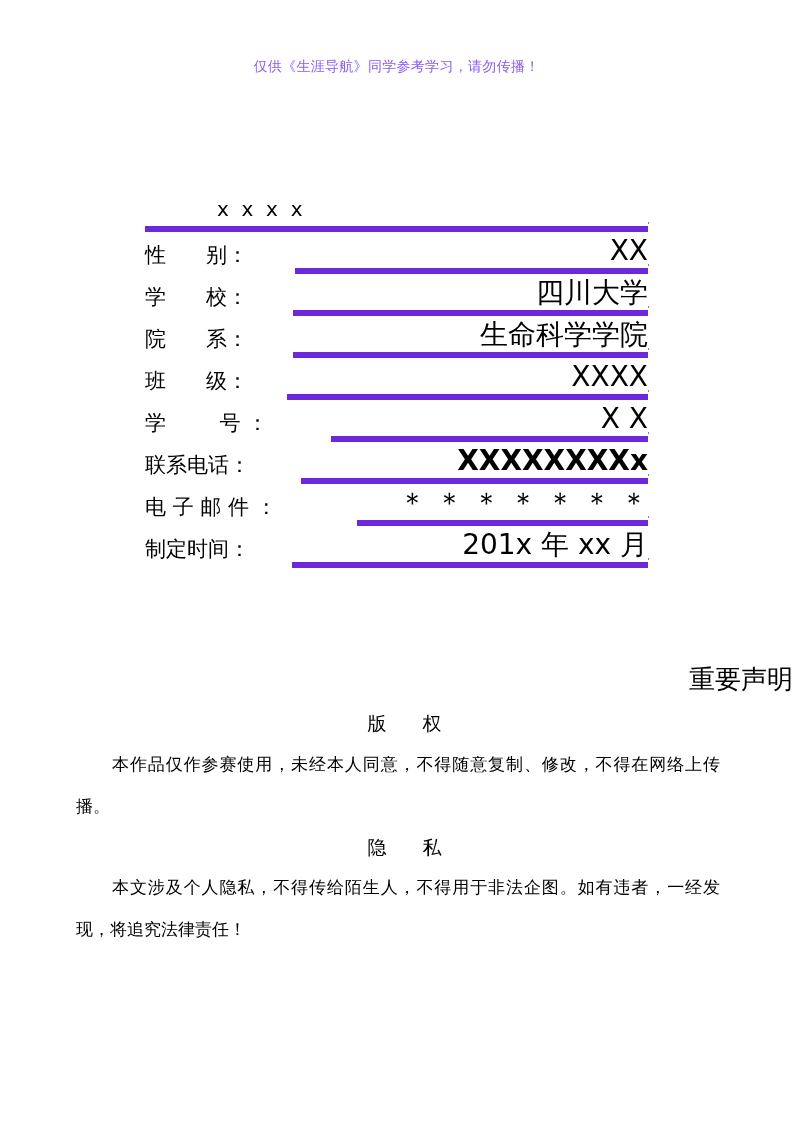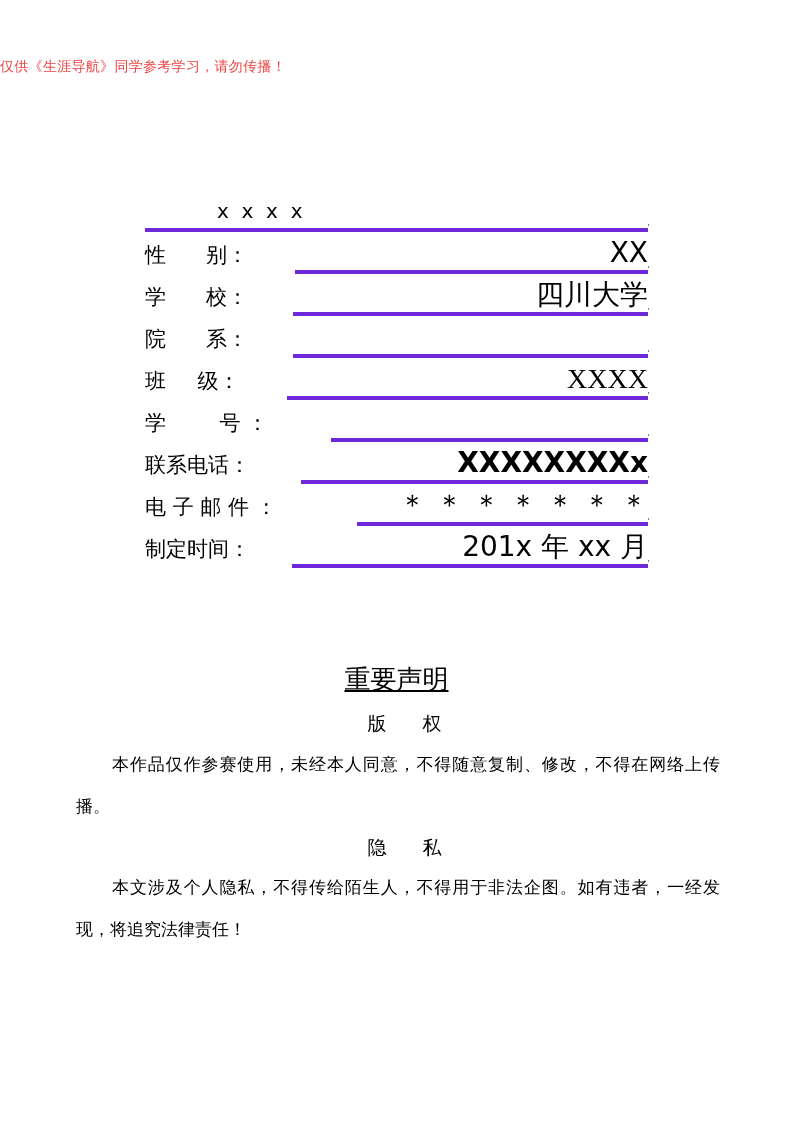--- a/index.html
+++ b/index.html
@@ -13,23 +13,23 @@
       position: relative;
       overflow: hidden;
       font-family: "DejaVu Sans", "Liberation Sans", sans-serif;
       color: #000;
     }
     .watermark {
       position: absolute;
       top: 58px;
       left: 0;
       width: 793px;
-      text-align: left;
+      text-align: center;
       font-size: 14px;
-      color: #ef4444;
+      color: #8b5cf6;
       letter-spacing: 0.3px;
     }
     .form {
       position: absolute;
       left: 145px;
       top: 190px;
       width: 505px;
     }
     .row {
       position: absolute;
@@ -42,21 +42,21 @@
       left: 0;
       bottom: 4px;
       font-size: 21px;
       line-height: 30px;
       white-space: pre;
     }
     .value-line {
       position: absolute;
       right: 2px;
       bottom: 0;
-      border-bottom: 4px solid #6d28d9;
+      border-bottom: 6px solid #6d28d9;
       height: 34px;
       margin-top: 22px;
     }
     .value {
       position: absolute;
       left: 0;
       right: 0;
       bottom: 2px;
       text-align: right;
       font-size: 28px;
@@ -75,23 +75,22 @@
       text-align: left;
       padding-left: 72px;
       font-size: 20px;
       letter-spacing: 0;
     }
     .decl-title {
       position: absolute;
       top: 662px;
       left: 0;
       width: 793px;
-      text-align: center;
+      text-align: right;
       font-size: 26px;
-      text-decoration: underline;
     }
     .section-title {
       position: absolute;
       left: 0;
       width: 793px;
       text-align: center;
       font-size: 19px;
       white-space: pre;
       margin-left: 8px;
     }
@@ -131,35 +130,37 @@
     <span class="label">学      校：</span>
     <div class="value-line" style="left:148px;">
       <span class="value">四川大学</span>
       <span class="dot"></span>
     </div>
   </div>
 
   <div class="row" style="top:126px;">
     <span class="label">院      系：</span>
     <div class="value-line" style="left:148px;">
+      <span class="value">生命科学学院</span>
       <span class="dot"></span>
     </div>
   </div>
 
-  <div class="row" style="top:168px;font-family:Liberation Serif, serif;">
+  <div class="row" style="top:168px;">
     <span class="label">班      级：</span>
     <div class="value-line" style="left:142px;">
       <span class="value">XXXX</span>
       <span class="dot"></span>
     </div>
   </div>
 
   <div class="row" style="top:210px;">
     <span class="label">学        号 ：</span>
     <div class="value-line" style="left:186px;">
+      <span class="value">X X</span>
       <span class="dot"></span>
     </div>
   </div>
 
   <div class="row" style="top:252px;">
     <span class="label">联系电话：</span>
     <div class="value-line" style="left:156px;font-weight:bold;">
       <span class="value">XXXXXXXXx</span>
       <span class="dot"></span>
     </div>

